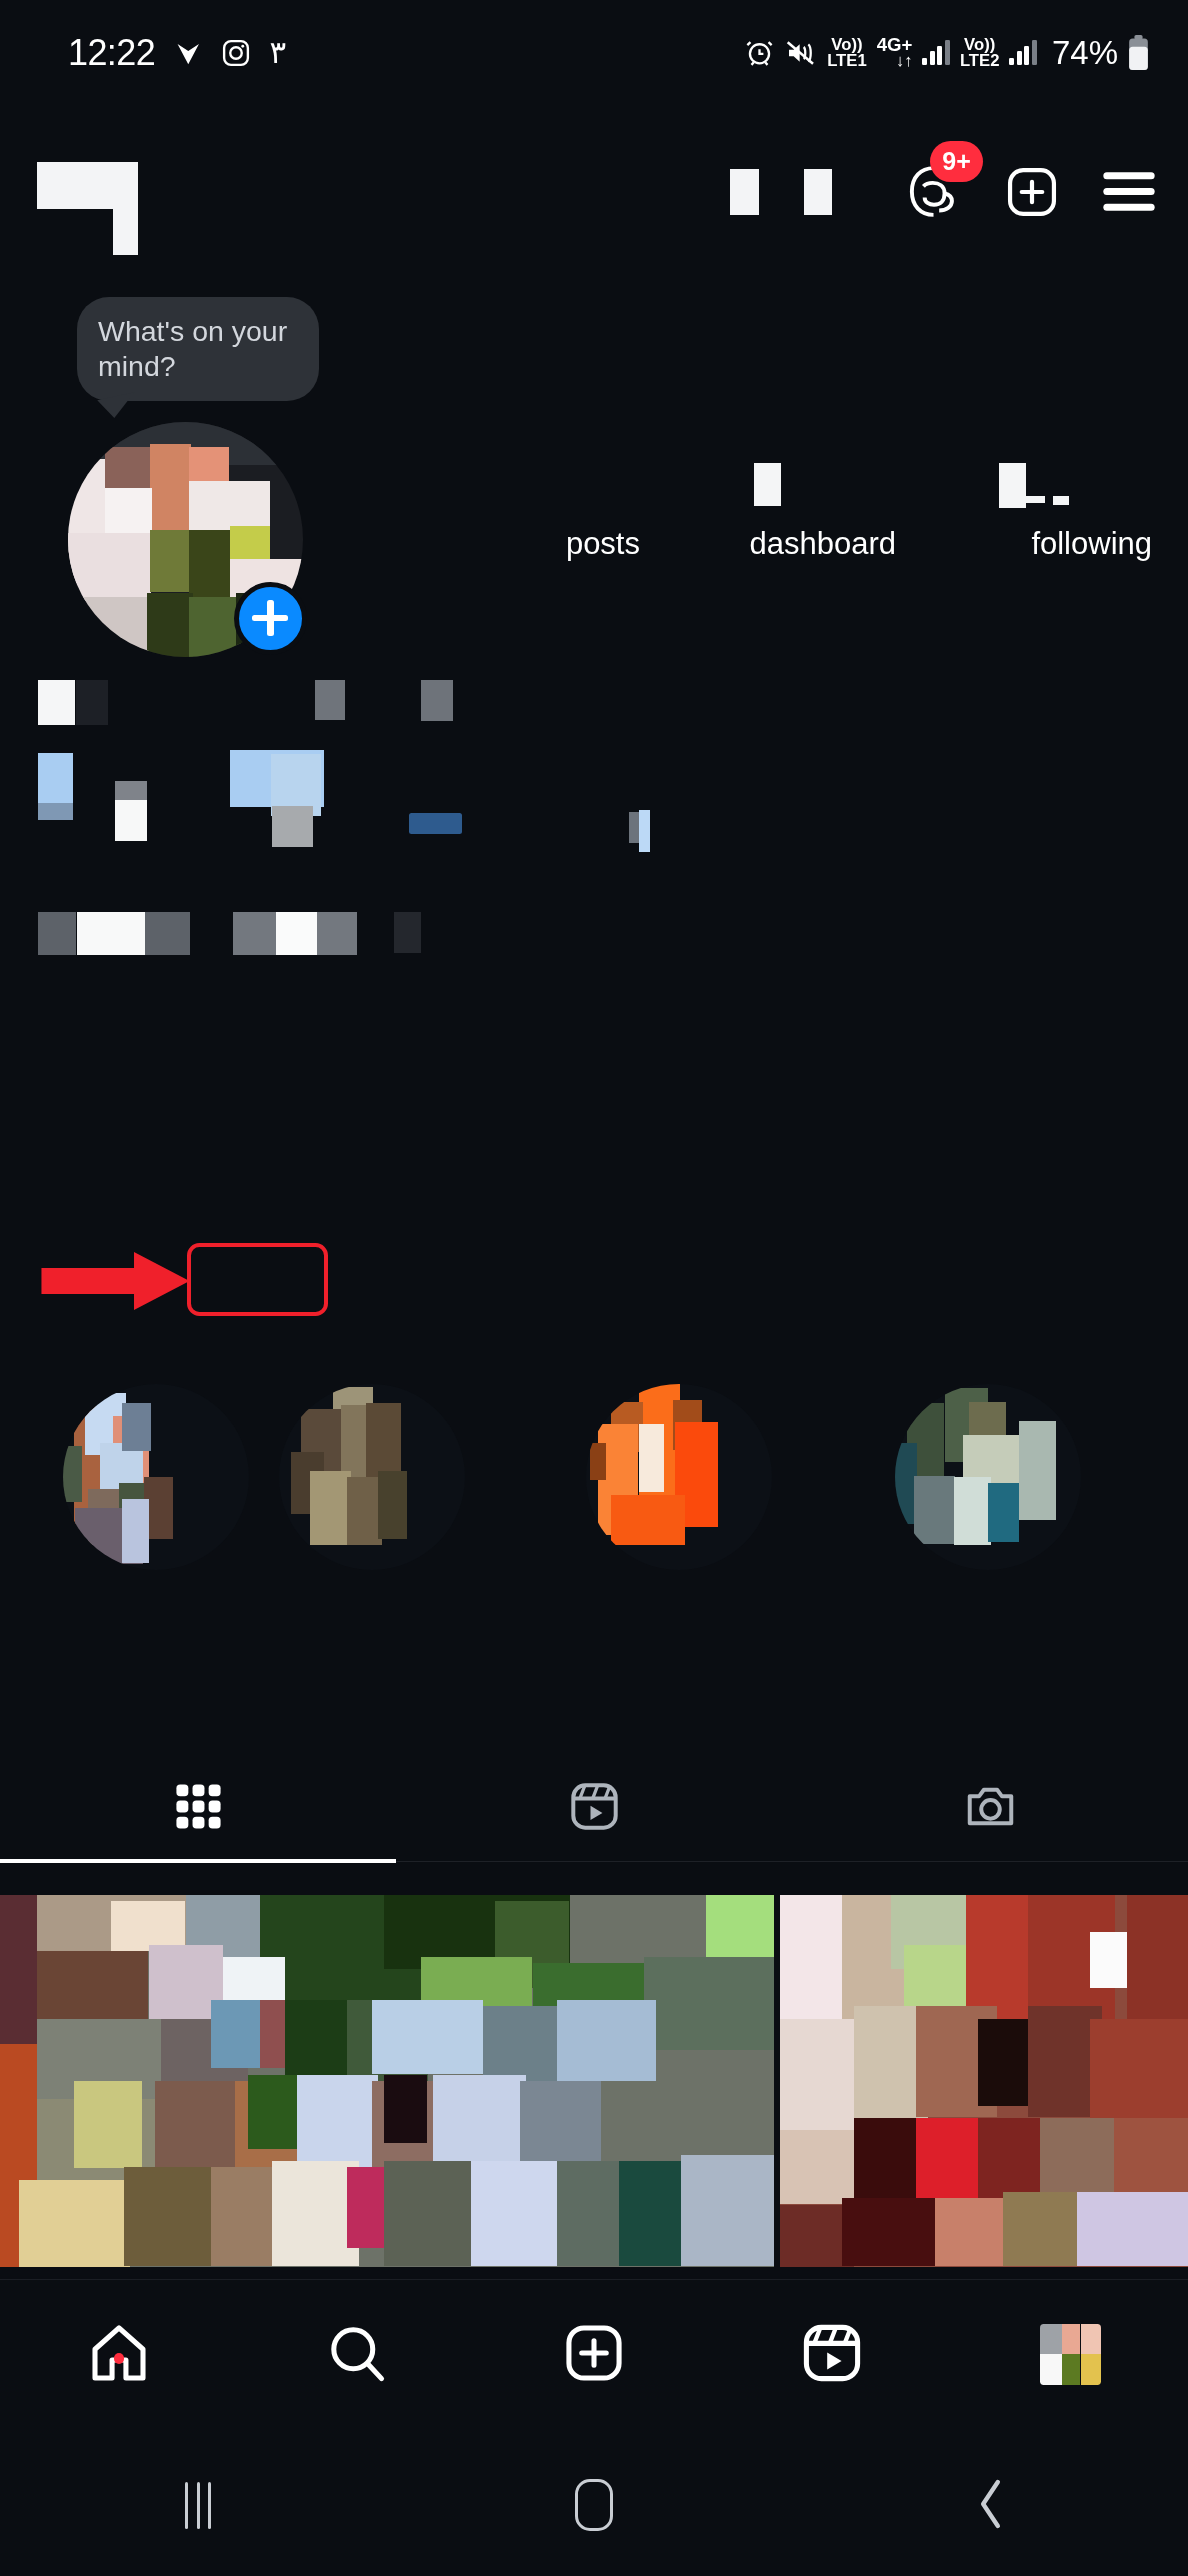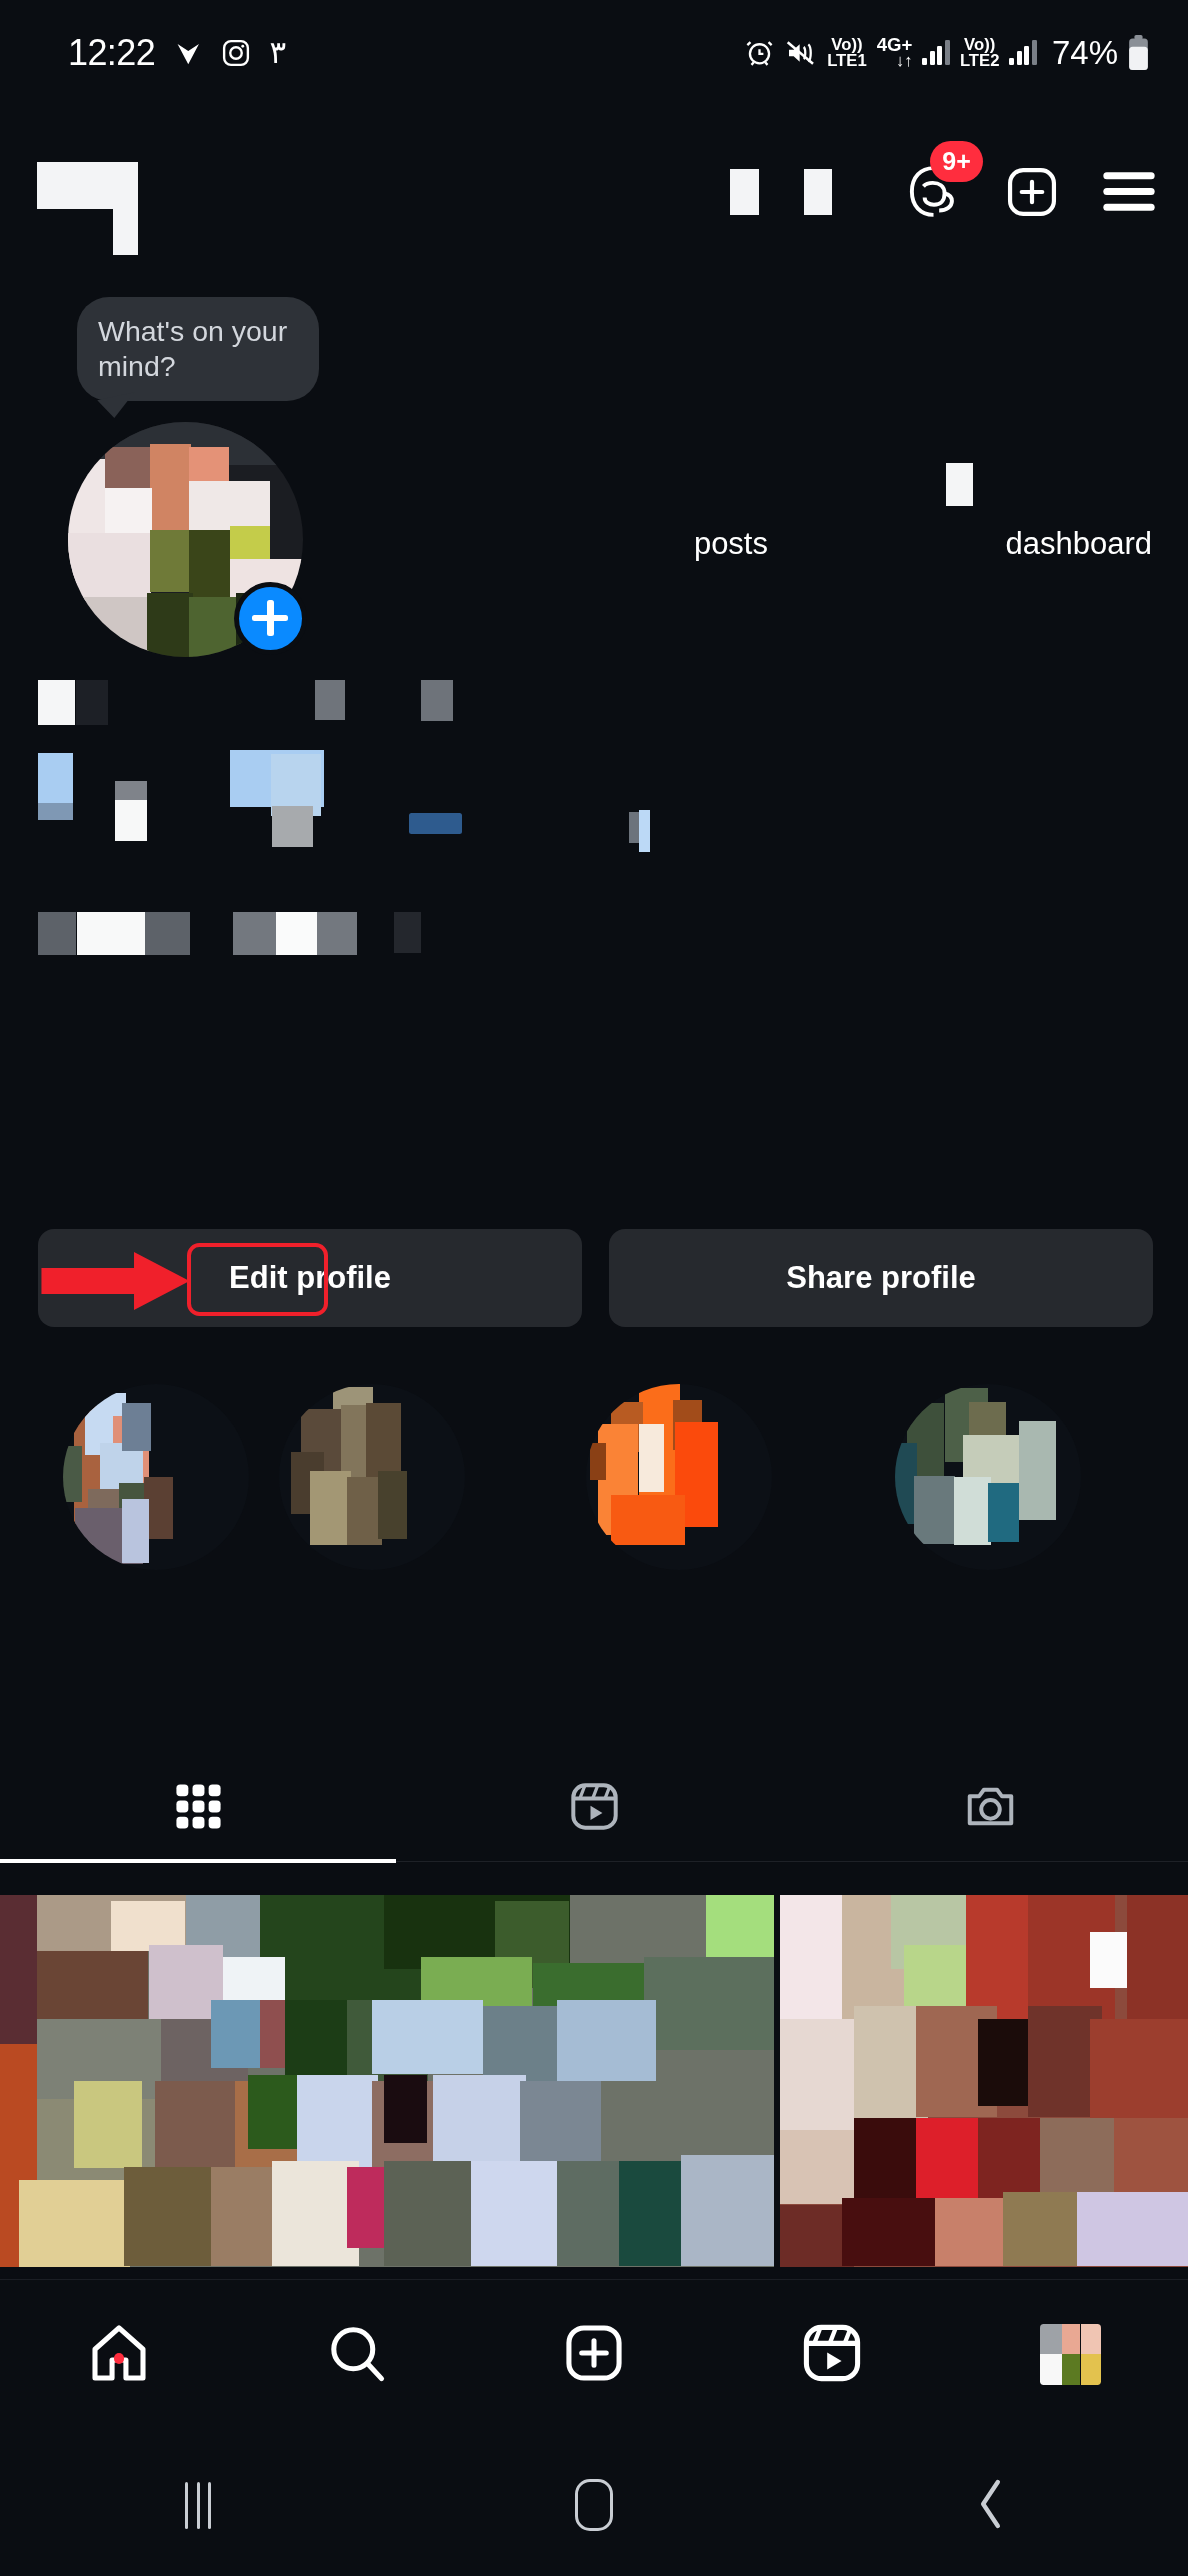--- a/index.html
+++ b/index.html
@@ -286,20 +286,28 @@
     <div class="stats">
       <div class="stat">
         <div class="stat-num"></div>
         <div class="stat-label">posts</div>
       </div>
       <div class="stat">
         <div class="stat-num">
           <span style="left:50%;margin-left:-13.6px;top:5px;width:27px;height:43px;"></span>
         </div>
         <div class="stat-label">dashboard</div>
+      </div>
+      <div class="stat">
+        <div class="stat-num">
+          <span style="left:50%;margin-left:-25px;top:5px;width:27px;height:45px;"></span>
+          <span style="left:50%;margin-left:1.2px;top:38px;width:20px;height:7.4px;"></span>
+          <span style="left:50%;margin-left:28.5px;top:38px;width:16px;height:8.7px;"></span>
+        </div>
+        <div class="stat-label">following</div>
       </div>
     </div>
   </div>
 
   <div class="bio">
     <span style="left:38px;top:13.6px;width:37px;height:45px;background:#f5f6f7;"></span>
     <span style="left:76px;top:13.6px;width:32px;height:45px;background:#1d2026;"></span>
     <span style="left:315px;top:13.6px;width:30px;height:40px;background:#6f747b;"></span>
     <span style="left:421px;top:13.6px;width:32px;height:41px;background:#6e737a;"></span>
     <span style="left:38px;top:87px;width:35px;height:66px;background:#a9cdf2;"></span>
@@ -315,24 +323,20 @@
     <span style="left:38px;top:246px;width:38px;height:43px;background:#5d6269;"></span>
     <span style="left:77px;top:246px;width:68px;height:43px;background:#f8f9f9;"></span>
     <span style="left:145px;top:246px;width:45px;height:43px;background:#5d6269;"></span>
     <span style="left:233px;top:246px;width:43px;height:43px;background:#73787f;"></span>
     <span style="left:276px;top:246px;width:41px;height:43px;background:#fafbfb;"></span>
     <span style="left:317px;top:246px;width:40px;height:43px;background:#73787f;"></span>
     <span style="left:394px;top:246px;width:27px;height:41px;background:#24272d;"></span>
   </div>
 
 
-  <div class="actions">
-    <div class="act-btn">Edit profile</div>
-    <div class="act-btn">Share profile</div>
-  </div>
   <div class="ann-box"></div>
   <div class="ann-arrow">
     <svg width="149" height="58" viewBox="0 0 240 94">
       <path d="M0 26 H150 V0 L240 47 L150 94 V68 H0 Z" fill="#f0202b"></path>
     </svg>
   </div>
 
   <div class="highlights">
     <div class="hl" style="left:63px;top:12.4px;">
       <span class="px" style="left:0;top:0;width:186px;height:186px;background:#0c1016;"></span>

